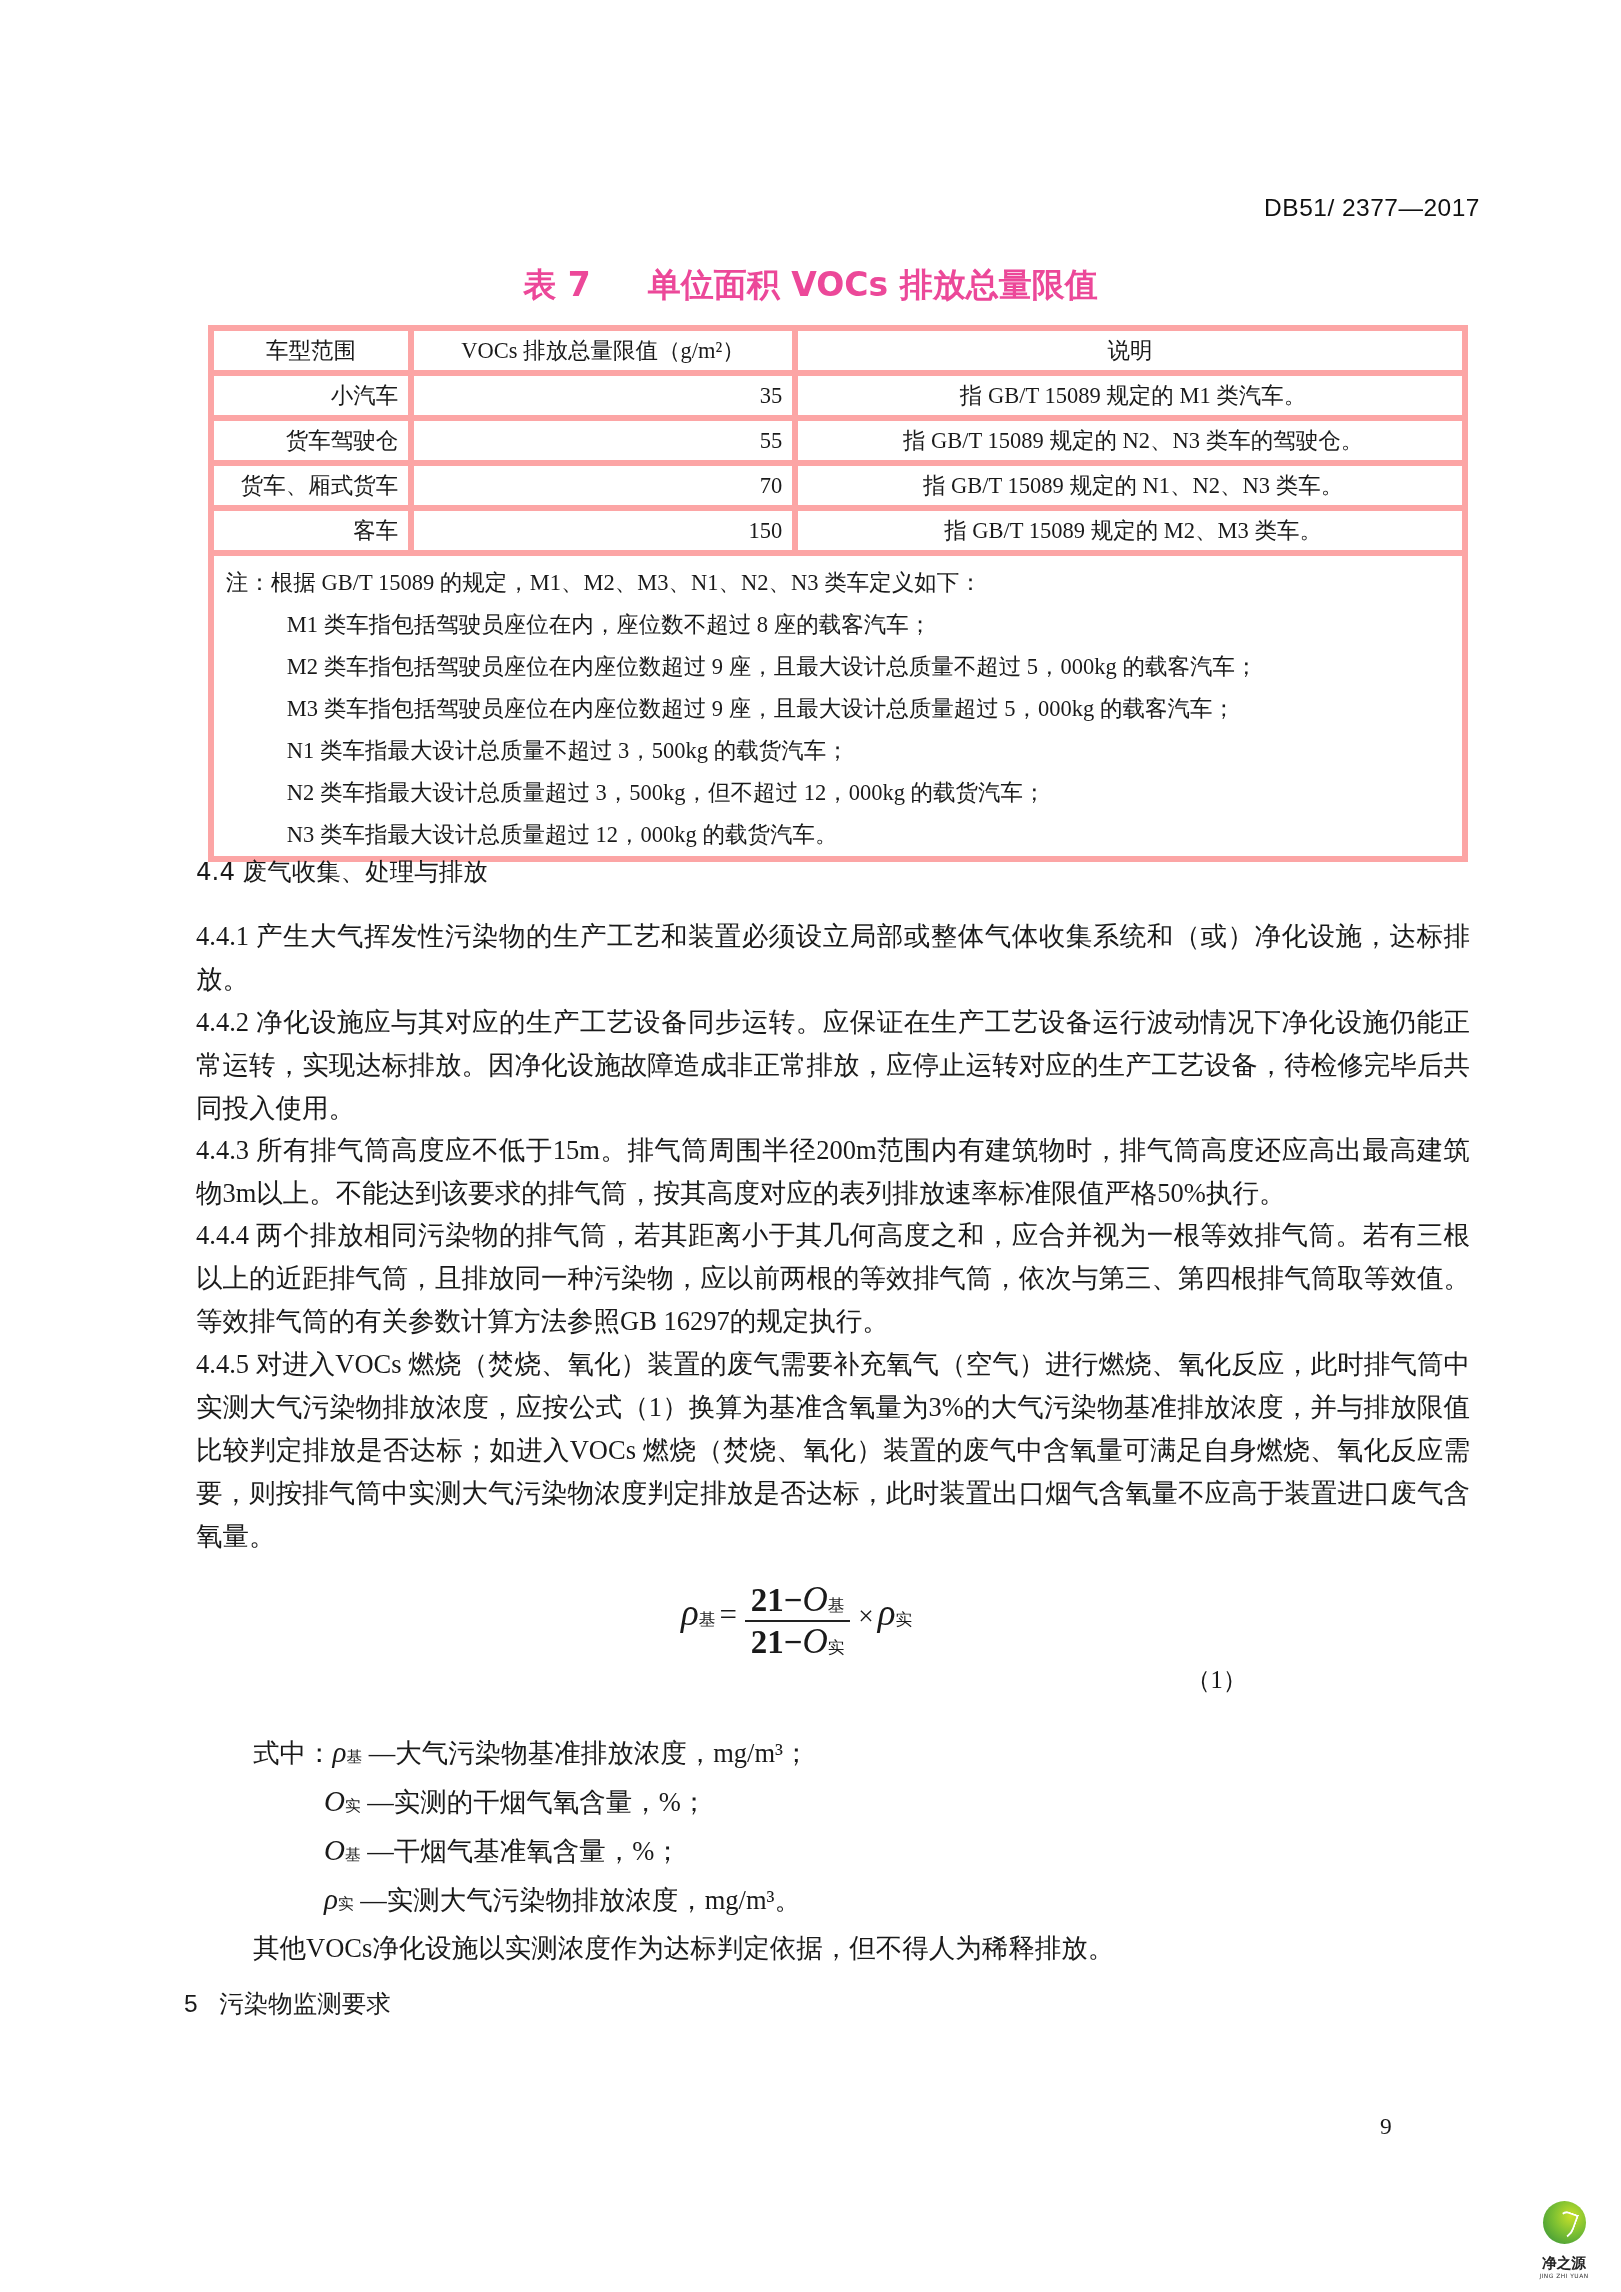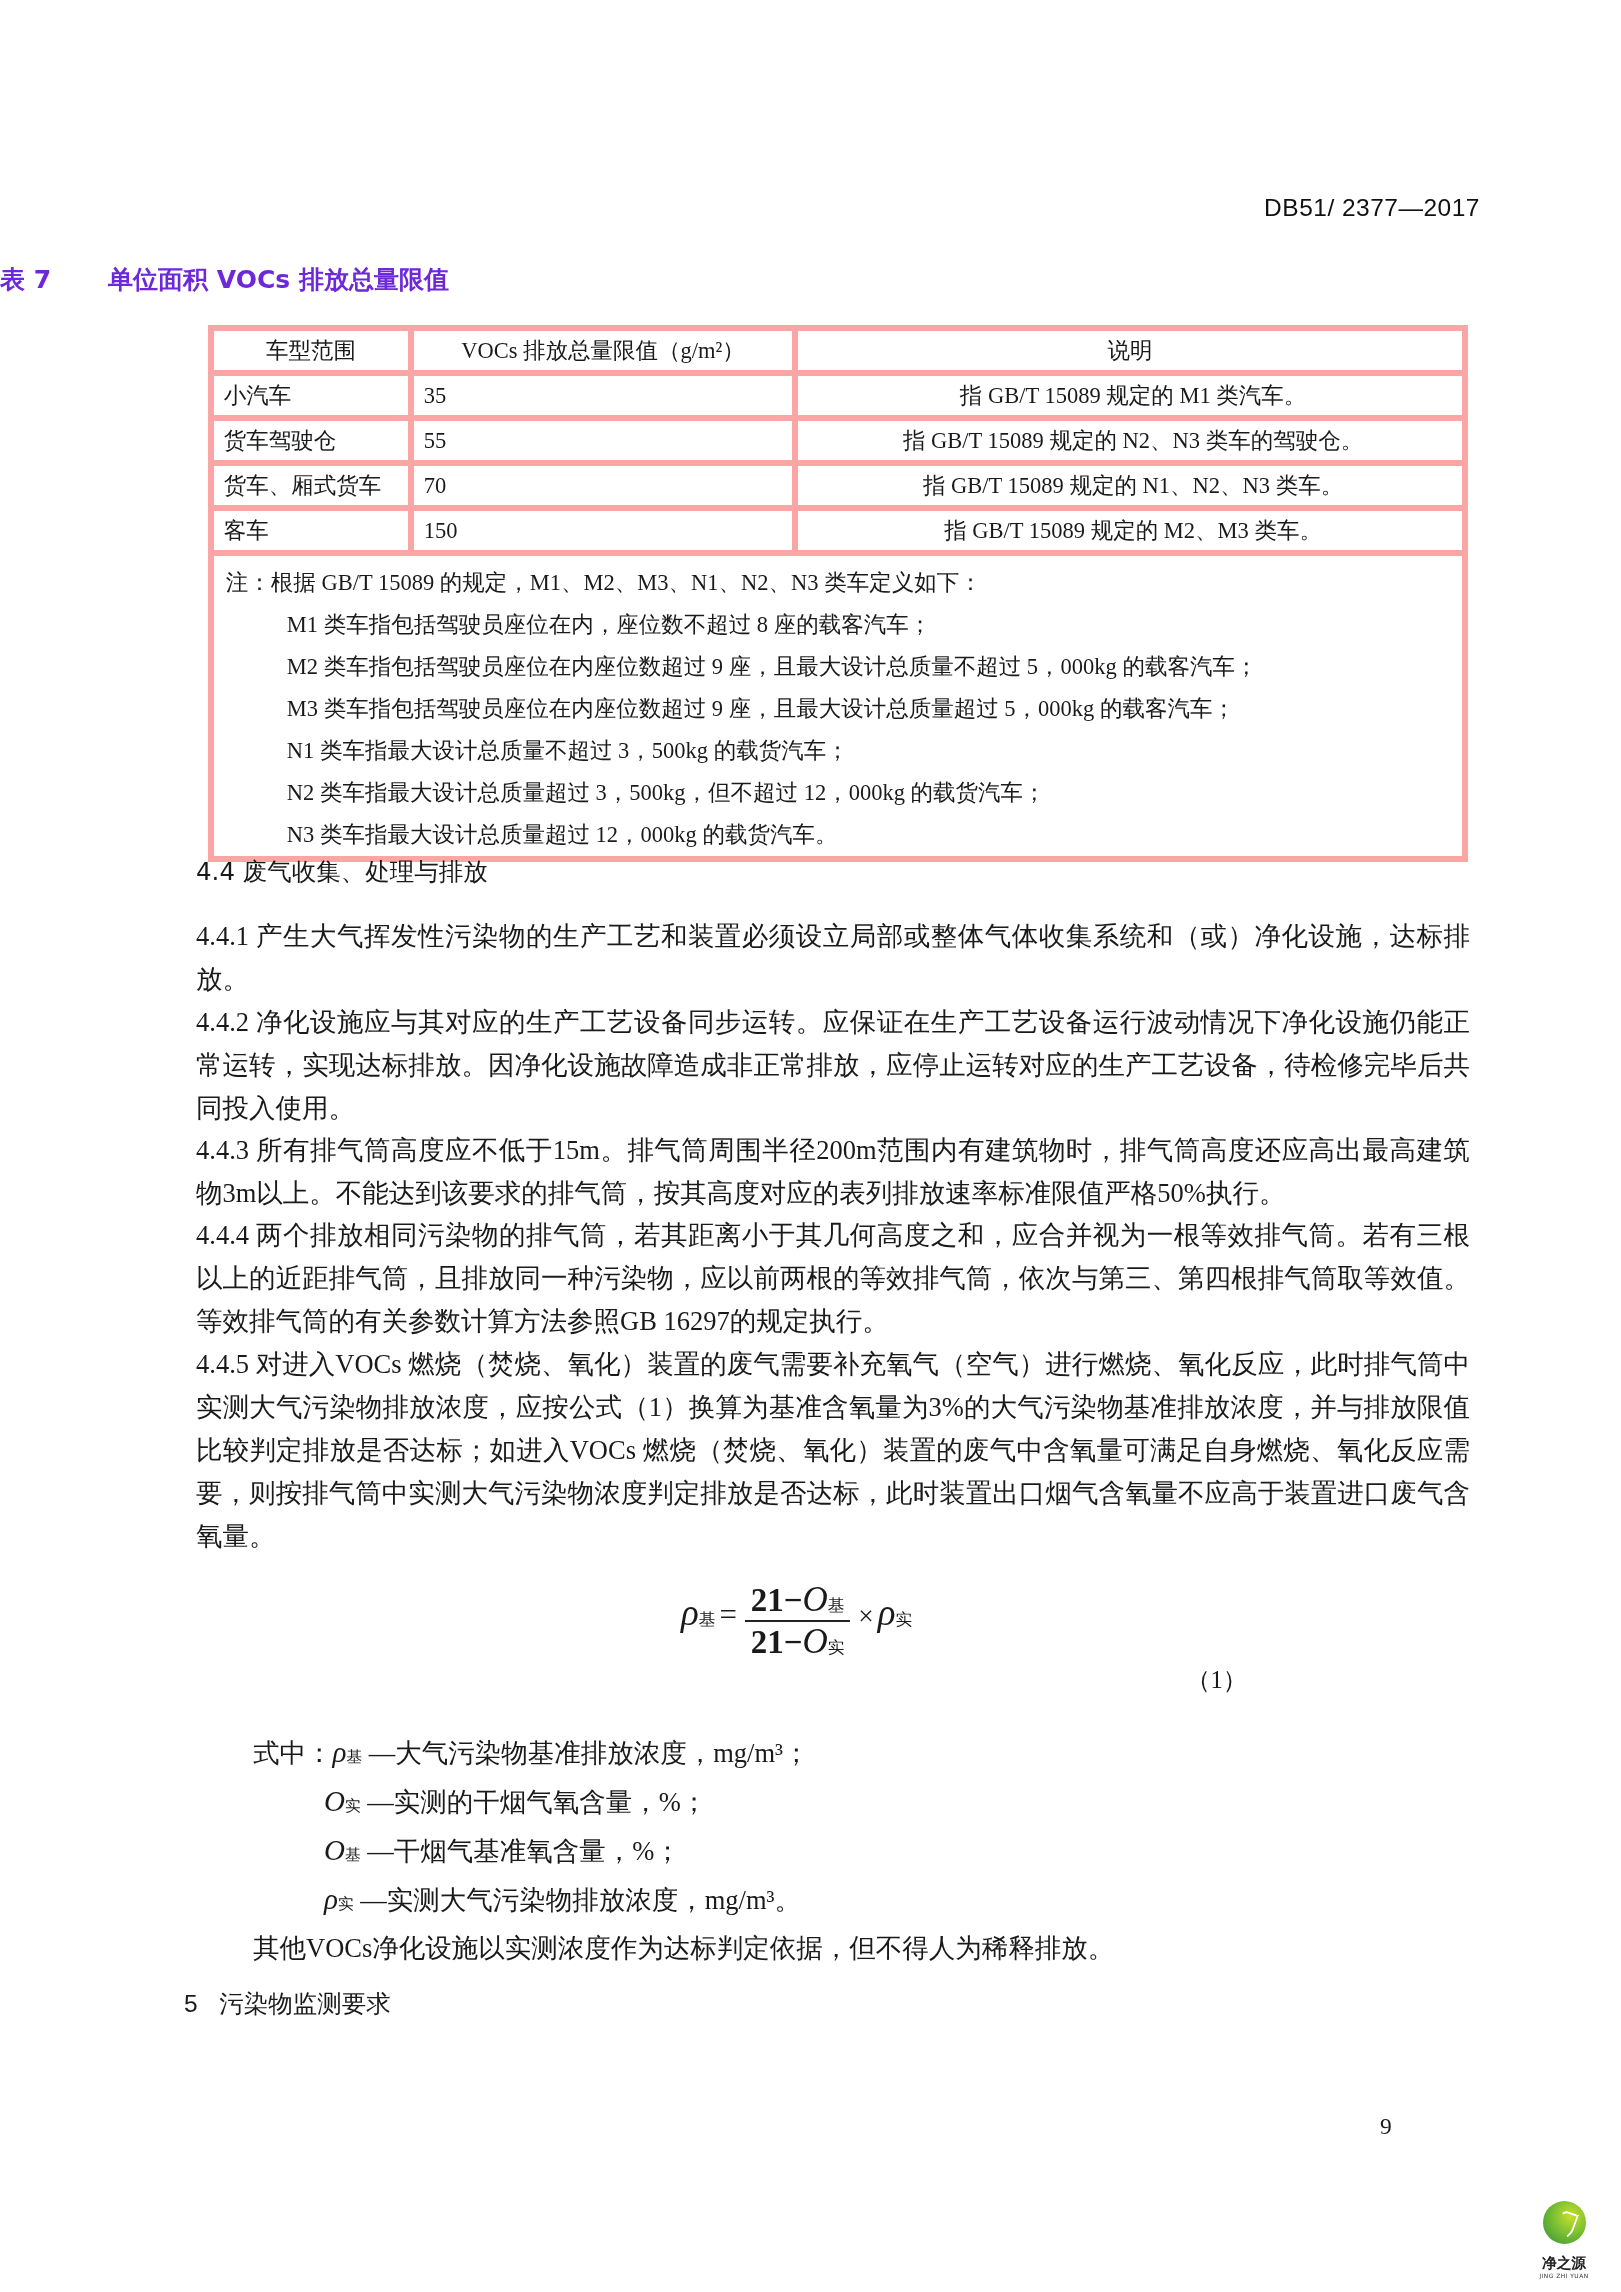--- a/index.html
+++ b/index.html
@@ -1,28 +1,28 @@
 <!DOCTYPE html>
 <html><head>
 <meta charset="utf-8">
 <style>
   html, body { margin:0; padding:0; background:#ffffff; }
   body { width:1621px; height:2293px; position:relative; overflow:hidden;
          font-family:"Liberation Serif","DejaVu Serif",serif; color:#1a1a1a; }
   .abs { position:absolute; }
   .std-code { left:1225px; top:194px; width:255px; text-align:right;
               font-family:"Liberation Sans","DejaVu Sans",sans-serif; font-size:24.5px; letter-spacing:0.5px; color:#111; }
-  .tbl-title { left:0; width:1621px; top:263px; text-align:left; font-size:25px; font-weight:bold;
-               font-family:"DejaVu Sans","Liberation Sans",sans-serif; color:#6d28d9; }
+  .tbl-title { left:0; width:1621px; top:263px; text-align:center; font-size:33px; font-weight:bold;
+               font-family:"DejaVu Sans","Liberation Sans",sans-serif; color:#ec4899; }
   .tbl-title .num { margin-right:57px; }
   table.t7 { position:absolute; left:208px; top:325px; width:1260px; border-collapse:collapse;
              font-size:22.5px; }
   table.t7 td, table.t7 th { border:6px solid #fca5a5; font-weight:normal; padding:0 9.8px; height:39px; }
   table.t7 th { text-align:center; }
-  table.t7 td.c { text-align:left; }
+  table.t7 td.c { text-align:right; }
   table.t7 td.l { text-align:center; padding-left:16px;margin-left:24px; }
   table.t7 td.note { height:286px; vertical-align:top; padding:5.9px 11.8px 0 11.8px; line-height:42px; }
   .note-line { display:block; padding-left:61px; white-space:nowrap; }
   .note-line.first { padding-left:0; }
   .h-section { left:196px; top:855px; font-size:24.5px; font-family:"DejaVu Sans","Liberation Sans",sans-serif; }
   .para { position:absolute; left:196px; width:1274px; font-size:26.5px; line-height:43px; text-align:justify; }
   .formula { left:681px; top:1580px; width:412px; height:108px; font-family:"Liberation Serif","DejaVu Serif",serif; }
   .formula .rho { font-style:italic; font-size:37px; }
   .formula .sub { font-size:16.7px; font-family:"DejaVu Sans",sans-serif; }
   .frac { display:inline-block; vertical-align:middle; text-align:center; margin:0 3.9px; }

